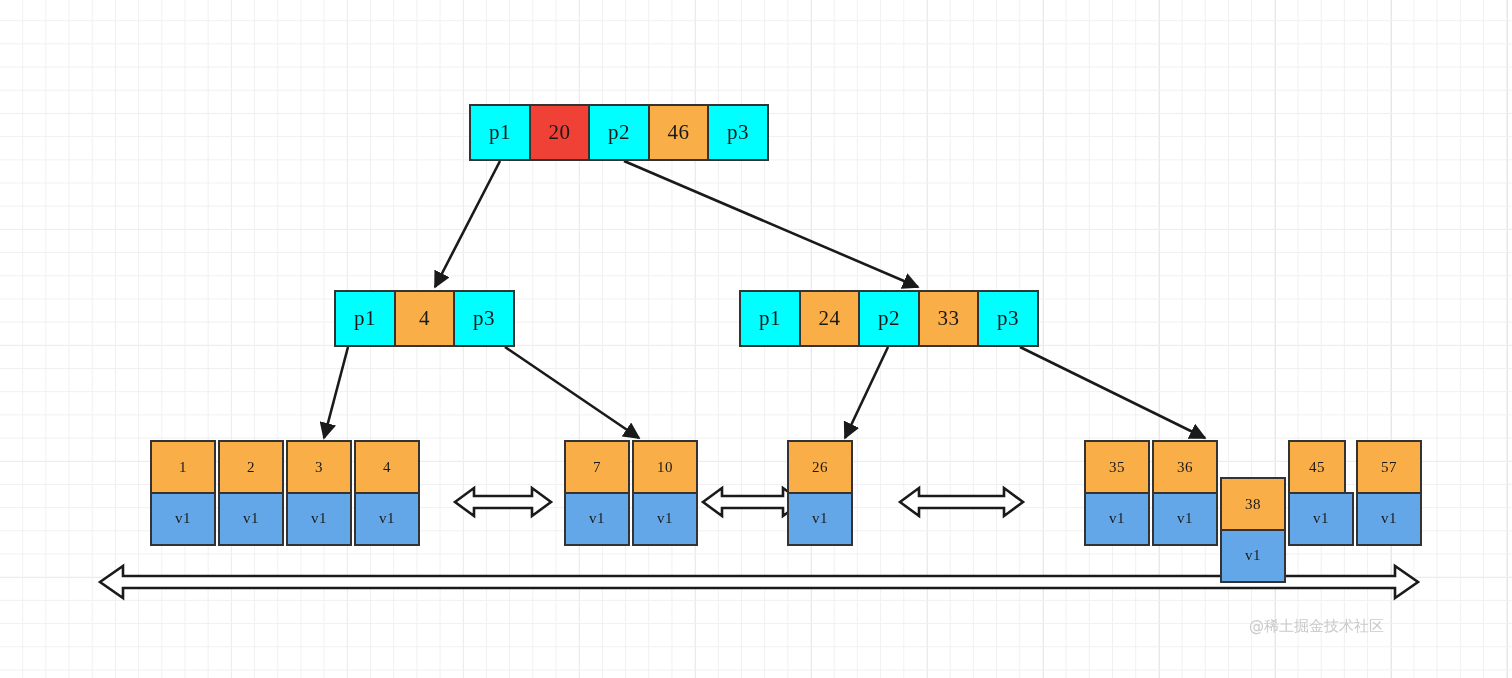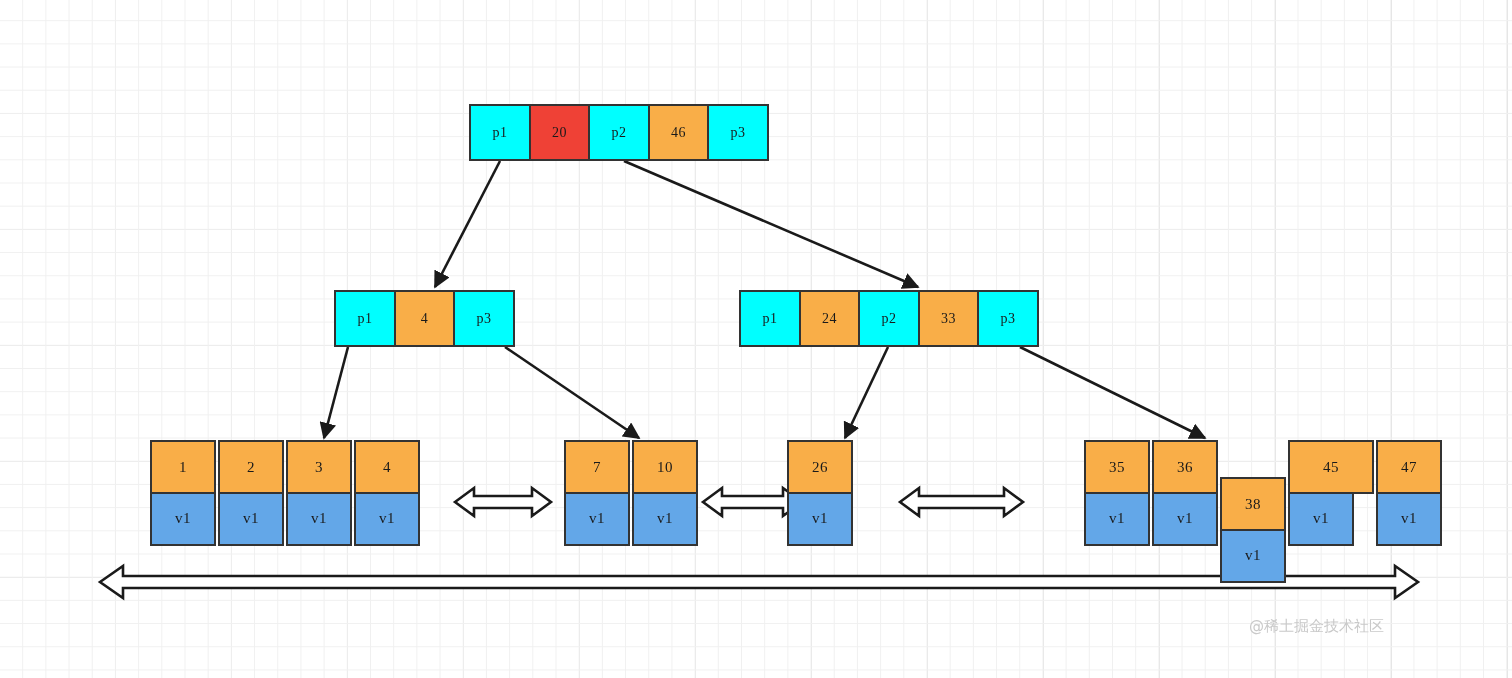--- a/index.html
+++ b/index.html
@@ -41,21 +41,21 @@
     position: absolute;
     display: flex;
     flex-direction: row;
   }
   .cell {
     box-sizing: border-box;
     border: 2.5px solid #333333;
     display: flex;
     align-items: center;
     justify-content: center;
-    font-size: 14px;
+    font-size: 21px;
     color: #1a1a1a;
     letter-spacing: 0.5px;
     line-height: 1;
   }
   .cell + .cell {
     margin-left: -2.5px;
   }
   .cell.ptr   { background: #00ffff; }
   .cell.key   { background: #f9ae48; }
   .cell.keyhi { background: #ef4136; }
@@ -197,24 +197,24 @@
     </div>
     <div class="leafcell">
       <div class="leafkey" style="width:66px;height:54px;">36</div>
       <div class="leafval" style="width:66px;height:54px;">v1</div>
     </div>
     <div class="leafcell">
       <div class="leafkey" style="width:66px;height:54px;margin-top:37px;">38</div>
       <div class="leafval" style="width:66px;height:54px;">v1</div>
     </div>
     <div class="leafcell">
-      <div class="leafkey" style="width:86px;height:54px;">45</div>
-      <div class="leafval" style="width:66px;height:54px;">v1</div>
-    </div>
-    <div class="leafcell">
-      <div class="leafkey" style="width:66px;height:54px;">47</div>
+      <div class="leafkey" style="width:58px;height:54px;">45</div>
+      <div class="leafval" style="width:66px;height:54px;">v1</div>
+    </div>
+    <div class="leafcell">
+      <div class="leafkey" style="width:66px;height:54px;">57</div>
       <div class="leafval" style="width:66px;height:54px;">v1</div>
     </div>
   </div>
 
   <div class="watermark" style="left:1249px; top:617px;">@稀土掘金技术社区</div>
 
 </div>
 
 </body></html>

